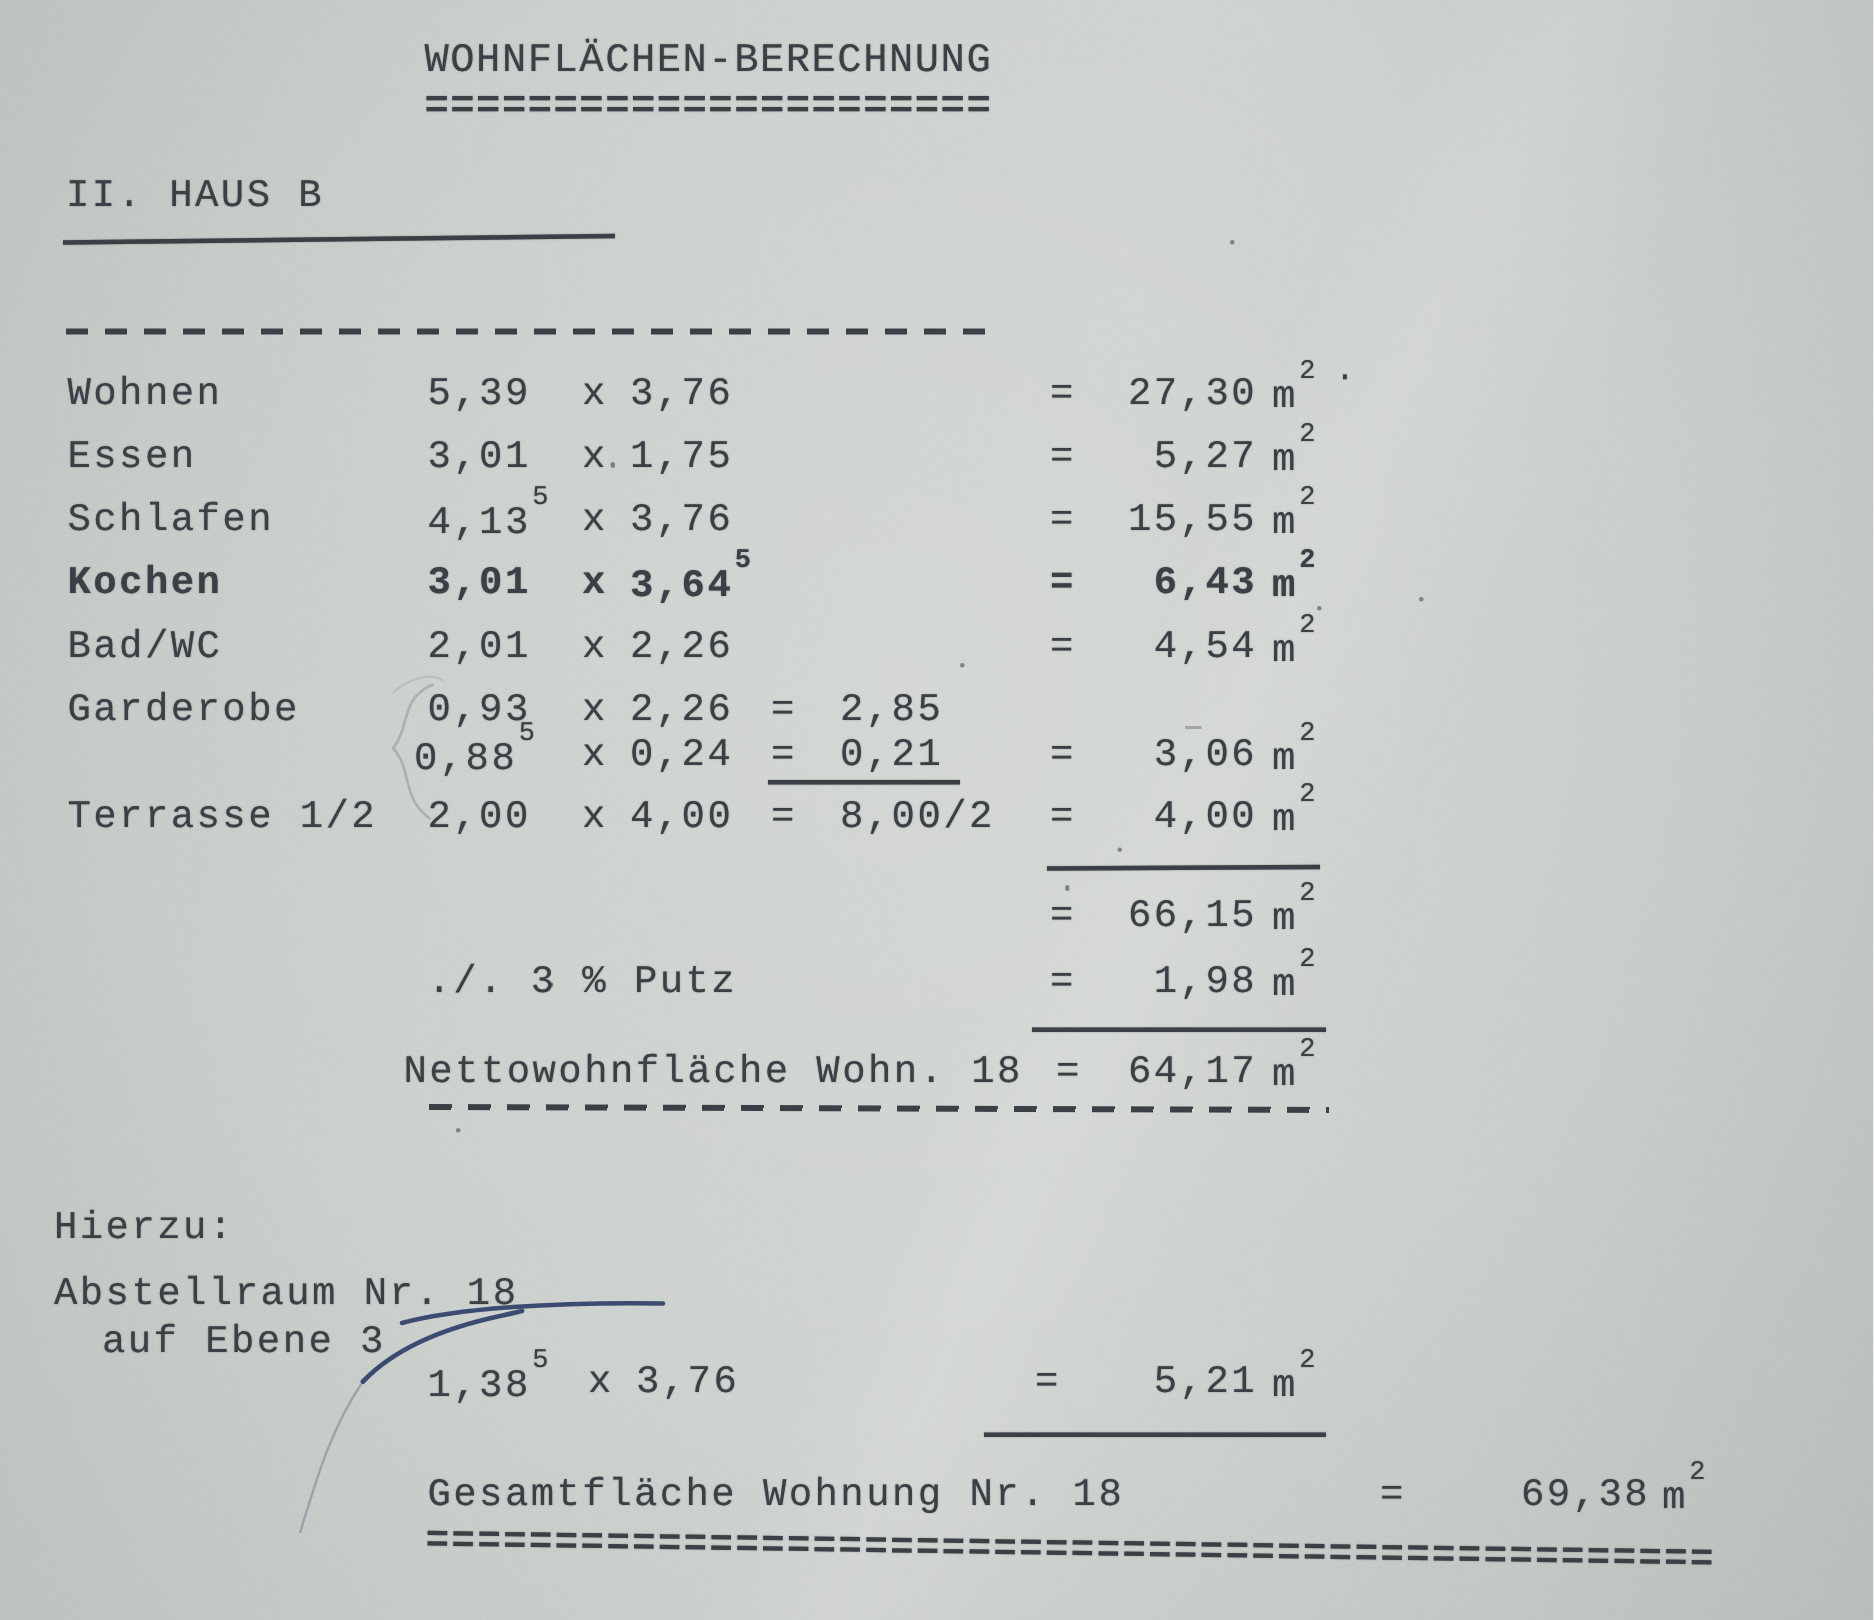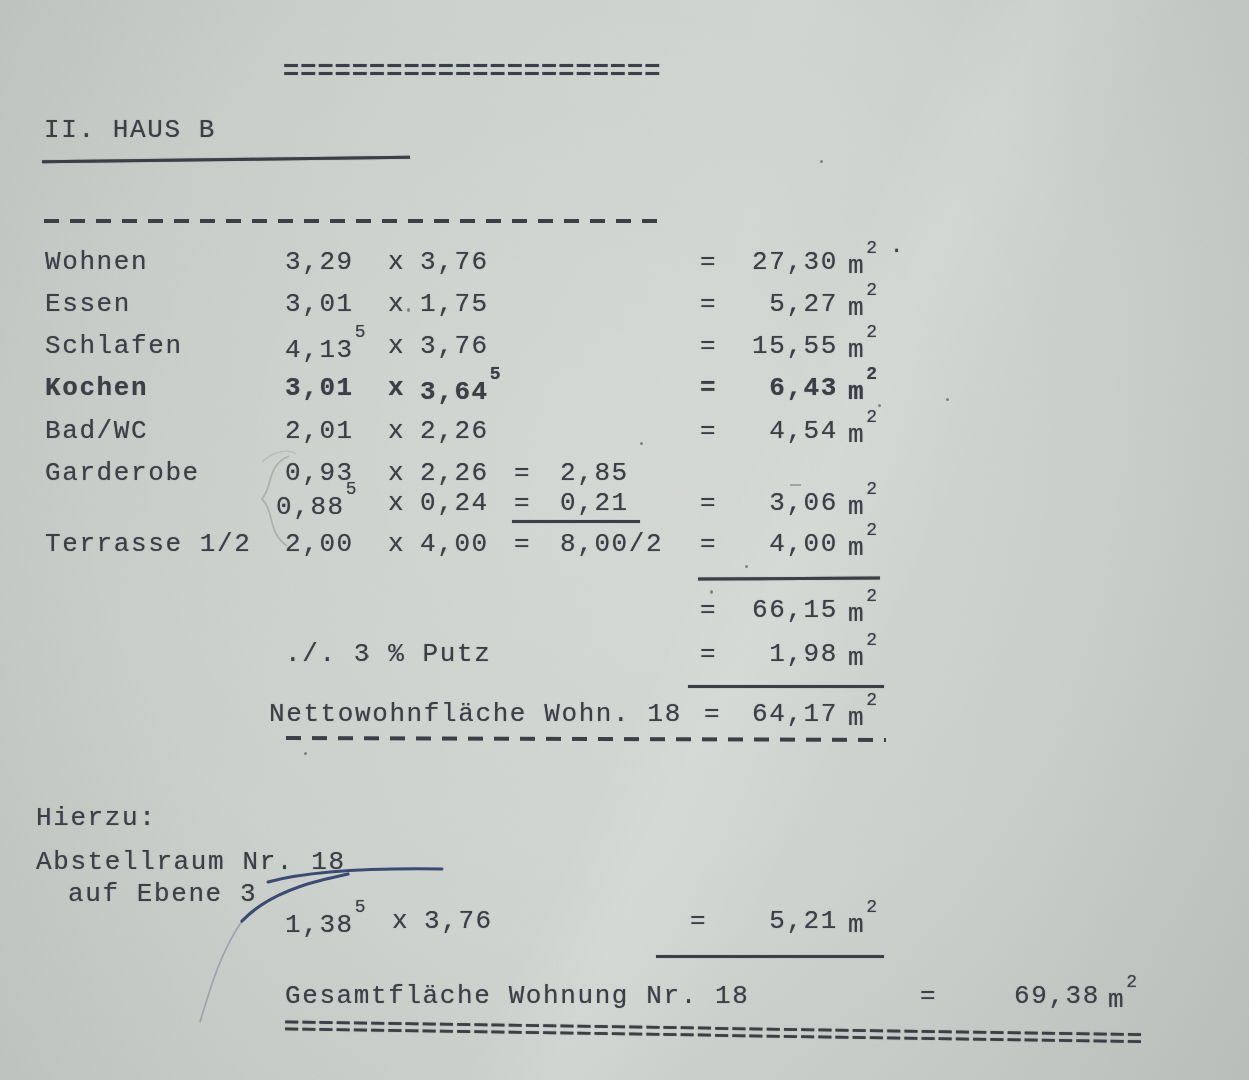--- a/index.html
+++ b/index.html
@@ -35,30 +35,31 @@
   .dashes{position:absolute;height:4px;
     background:repeating-linear-gradient(90deg,#3a4046 0px,#3a4046 15px,rgba(0,0,0,0) 15px,rgba(0,0,0,0) 26px);}
   .speck{position:absolute;background:rgba(56,62,68,.55);border-radius:50%;}
   svg.marks{position:absolute;inset:0;pointer-events:none;}
 </style>
 </head>
 <body>
 
 <div class="paper">
 
+  <div class="line ink title" style="left:283px;top:28px;">WOHNFLÄCHEN-BERECHNUNG</div>
   <div class="line ink title bold" style="left:283px;top:59px;">======================</div>
 
   <div class="line ink" style="left:44px;top:117px;">II. HAUS B</div>
   <div class="rule" style="left:42px;top:158px;width:368px;transform:rotate(-0.7deg);"></div>
 
   <div class="dashes" style="left:44px;top:219px;width:622px;"></div>
 
   <div class="line ink" style="top:249px;">
     <span class="c label">Wohnen</span>
-    <span class="c d1"><span>3,29</span></span>
+    <span class="c d1"><span>5,39</span></span>
     <span class="c times">x</span>
     <span class="c d2"><span>3,76</span></span>
     <span class="c eq">=</span>
     <span class="c res">27,30</span>
     <span class="c unit"><span>m</span><sup class="s">2</sup></span>
     <span class="c note">·</span>
   </div>
 
   <div class="line ink" style="top:291px;">
     <span class="c label">Essen</span>

